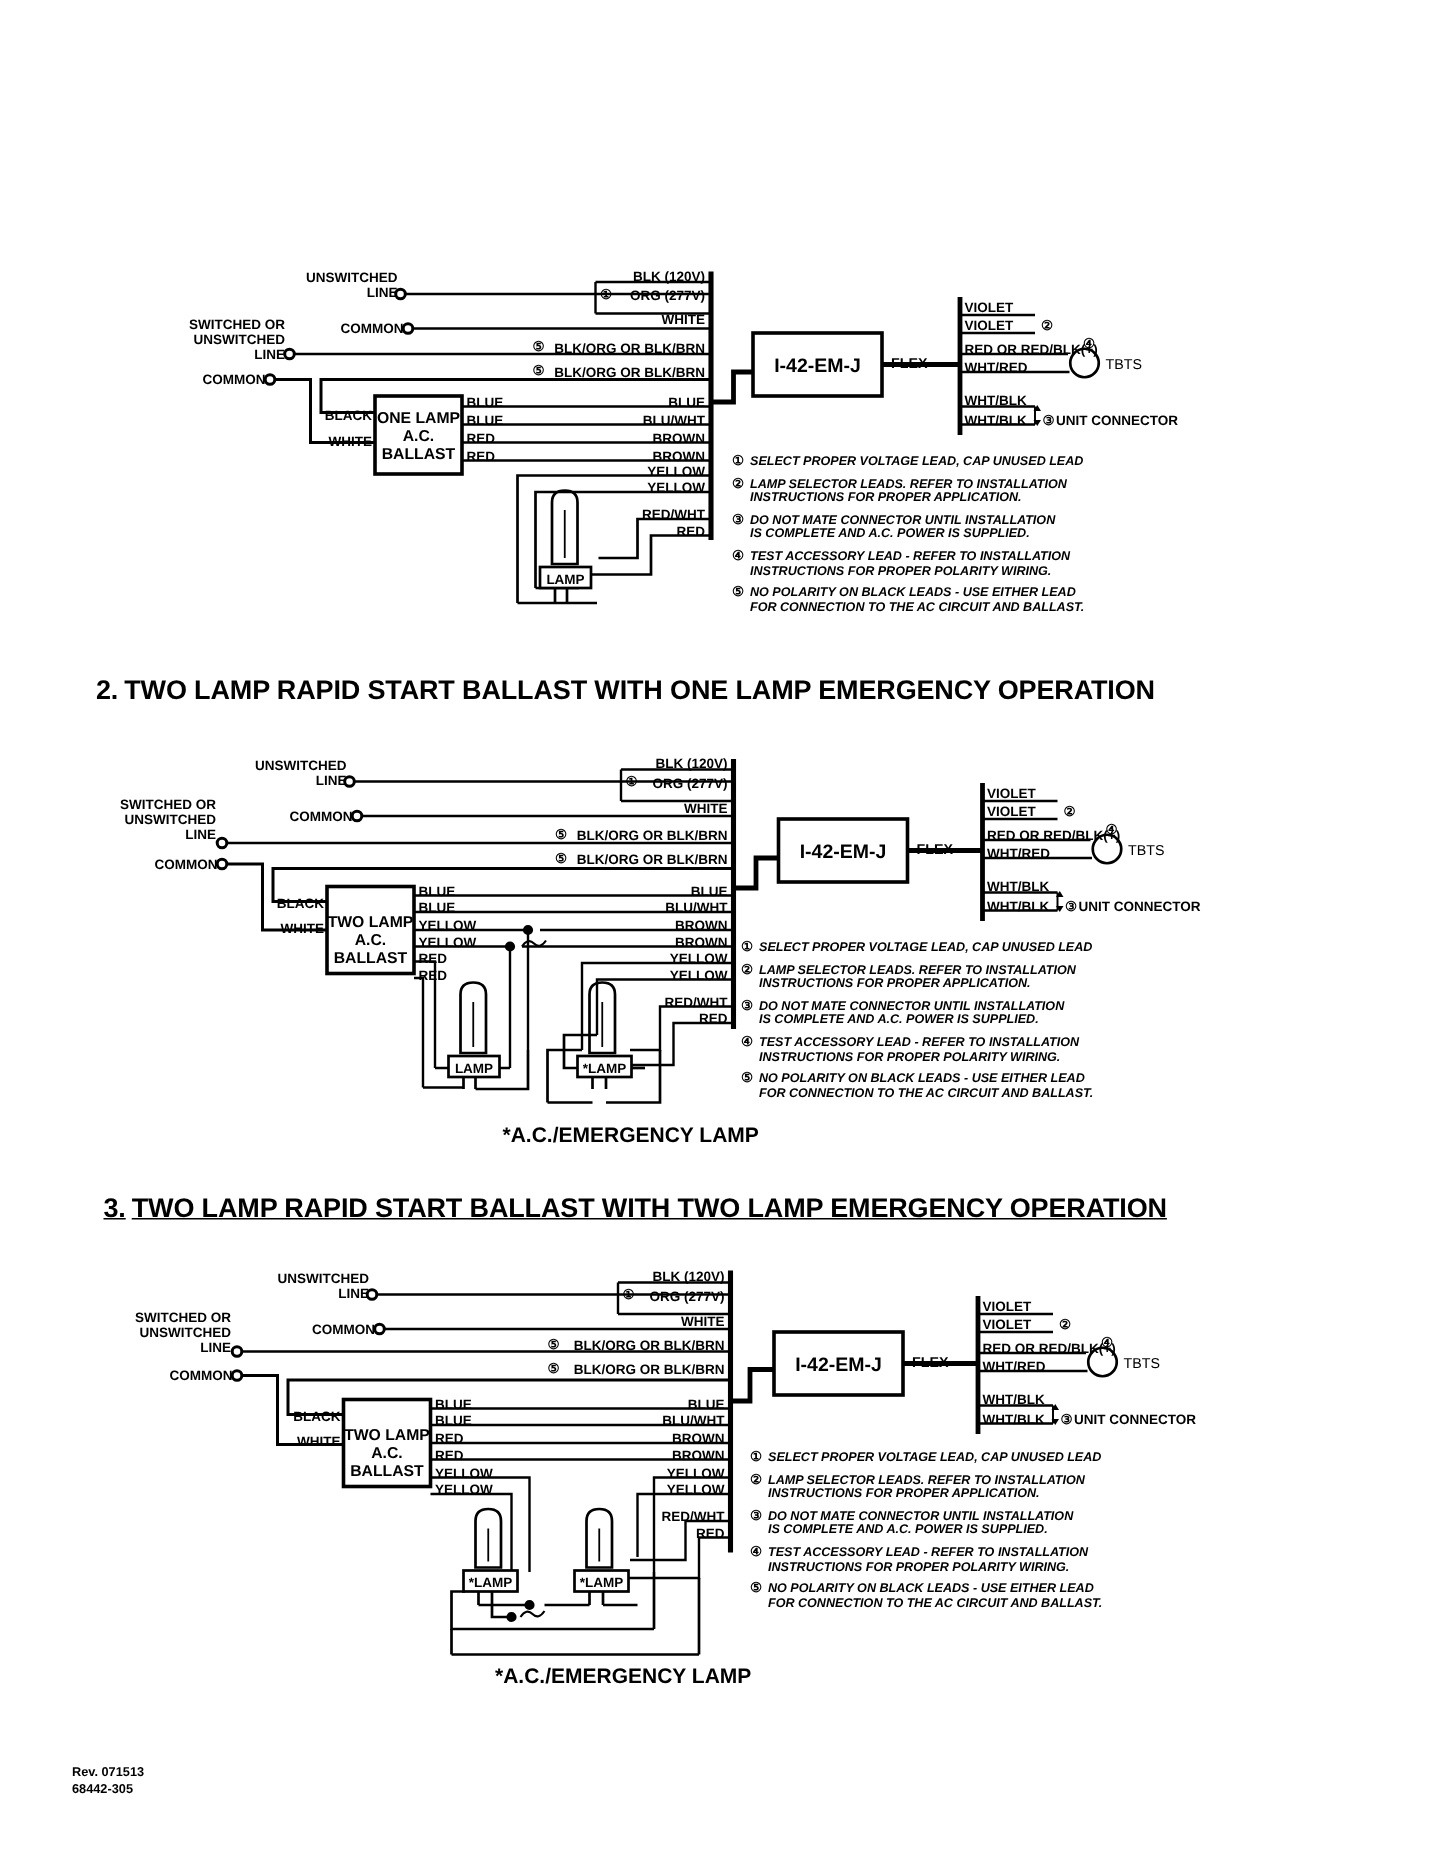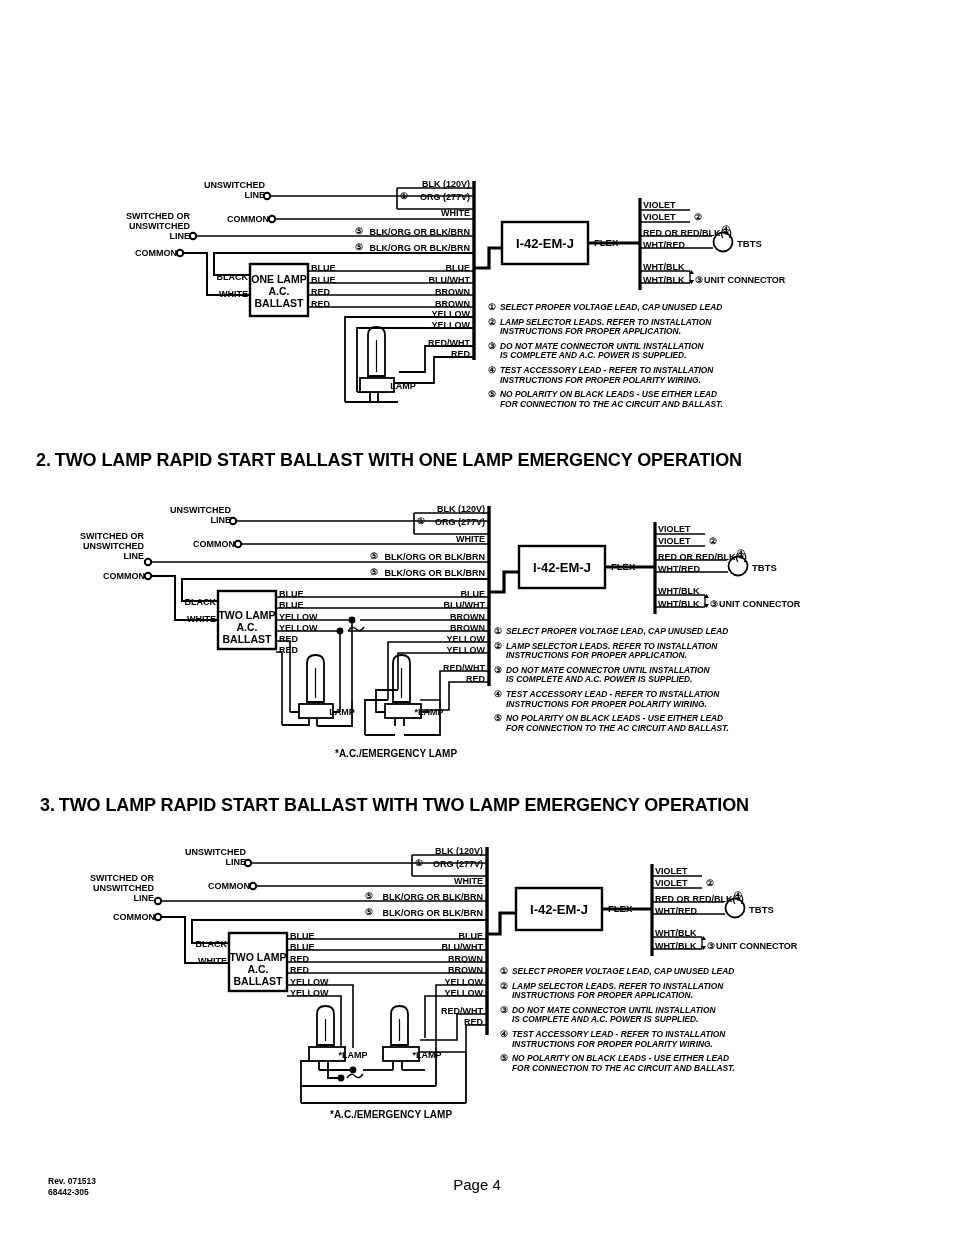--- a/index.html
+++ b/index.html
@@ -22,23 +22,23 @@
   
   .dg{position:absolute;left:0;top:0;width:954px;}
   .dg svg{display:block;}
 
   
   .t{position:absolute;font-size:9px;font-weight:bold;white-space:nowrap;line-height:10px;}
   .t.r{text-align:right;}
   .bx{position:absolute;font-size:10.5px;font-weight:bold;text-align:center;line-height:12px;}
   .emj{position:absolute;font-size:13px;font-weight:bold;text-align:center;}
   .flex{position:absolute;font-size:9.5px;font-weight:bold;}
-  .tbts{position:absolute;font-size:9.5px;font-weight:bold;}
-  .lampl{position:absolute;font-size:9px;font-weight:bold;text-align:center;padding-left:26px;}
-  .aclamp{position:absolute;font-size:10px;font-weight:bold;white-space:nowrap;}
+  .tbts{position:absolute;font-size:9.5px;font-weight:normal;}
+  .lampl{position:absolute;font-size:9px;font-weight:bold;text-align:center;}
+  .aclamp{position:absolute;font-size:14px;font-weight:bold;white-space:nowrap;}
 
   
   .notes{position:absolute;font-style:italic;font-weight:bold;font-size:8.4px;
          line-height:9.6px;white-space:nowrap;}
   .note{position:relative;margin-bottom:5px;padding-left:12px;}
   .note .cn{position:absolute;left:0;top:0;font-style:normal;font-size:9px;}
   .note.gap{margin-top:3px;}
 
   
   .cn{display:inline-block;}
@@ -206,21 +206,21 @@
       <span>INSTRUCTIONS FOR PROPER POLARITY WIRING.</span>
     </div>
     <div class="note gap">
       <span class="cn">⑤</span>
       <span>NO POLARITY ON BLACK LEADS - USE EITHER LEAD</span><br>
       <span>FOR CONNECTION TO THE AC CIRCUIT AND BALLAST.</span>
     </div>
   </div>
   </div>
 
-  <div class="sec" style="left:36px;top:450px;">
+  <div class="sec" style="left:64px;top:450px;">
     <span class="num">2.</span><span>TWO LAMP RAPID START BALLAST WITH ONE LAMP EMERGENCY OPERATION</span>
   </div>
 
   <div class="dg">
   <svg width="954" height="1235" style="position:absolute;left:0;top:0;pointer-events:none;">
     <g stroke="#000" fill="none" stroke-width="1.6">
       <circle cx="233" cy="521" r="3.2" stroke-width="2"></circle>
       <circle cx="238" cy="544" r="3.2" stroke-width="2"></circle>
       <circle cx="148" cy="562" r="3.2" stroke-width="2"></circle>
       <circle cx="148" cy="576" r="3.2" stroke-width="2"></circle>
@@ -377,21 +377,21 @@
       <span>INSTRUCTIONS FOR PROPER POLARITY WIRING.</span>
     </div>
     <div class="note gap">
       <span class="cn">⑤</span>
       <span>NO POLARITY ON BLACK LEADS - USE EITHER LEAD</span><br>
       <span>FOR CONNECTION TO THE AC CIRCUIT AND BALLAST.</span>
     </div>
   </div>
   </div>
 
-  <div class="sec" style="left:40px;top:795px;">
+  <div class="sec" style="left:69px;top:795px;text-decoration:underline;">
     <span class="num">3.</span><span>TWO LAMP RAPID START BALLAST WITH TWO LAMP EMERGENCY OPERATION</span>
   </div>
 
   <div class="dg">
   <svg width="954" height="1235" style="position:absolute;left:0;top:0;pointer-events:none;">
     <g stroke="#000" fill="none" stroke-width="1.6">
       <circle cx="248" cy="863" r="3.2" stroke-width="2"></circle>
       <circle cx="253" cy="886" r="3.2" stroke-width="2"></circle>
       <circle cx="158" cy="901" r="3.2" stroke-width="2"></circle>
       <circle cx="158" cy="917" r="3.2" stroke-width="2"></circle>
@@ -552,15 +552,14 @@
       <span>NO POLARITY ON BLACK LEADS - USE EITHER LEAD</span><br>
       <span>FOR CONNECTION TO THE AC CIRCUIT AND BALLAST.</span>
     </div>
   </div>
   </div>
 
   <div class="rev">
     <span>Rev. 071513</span><br>
     <span>68442-305</span>
   </div>
-  <div class="pageno">Page 4</div>
 
 </div>
 
 </body></html>

